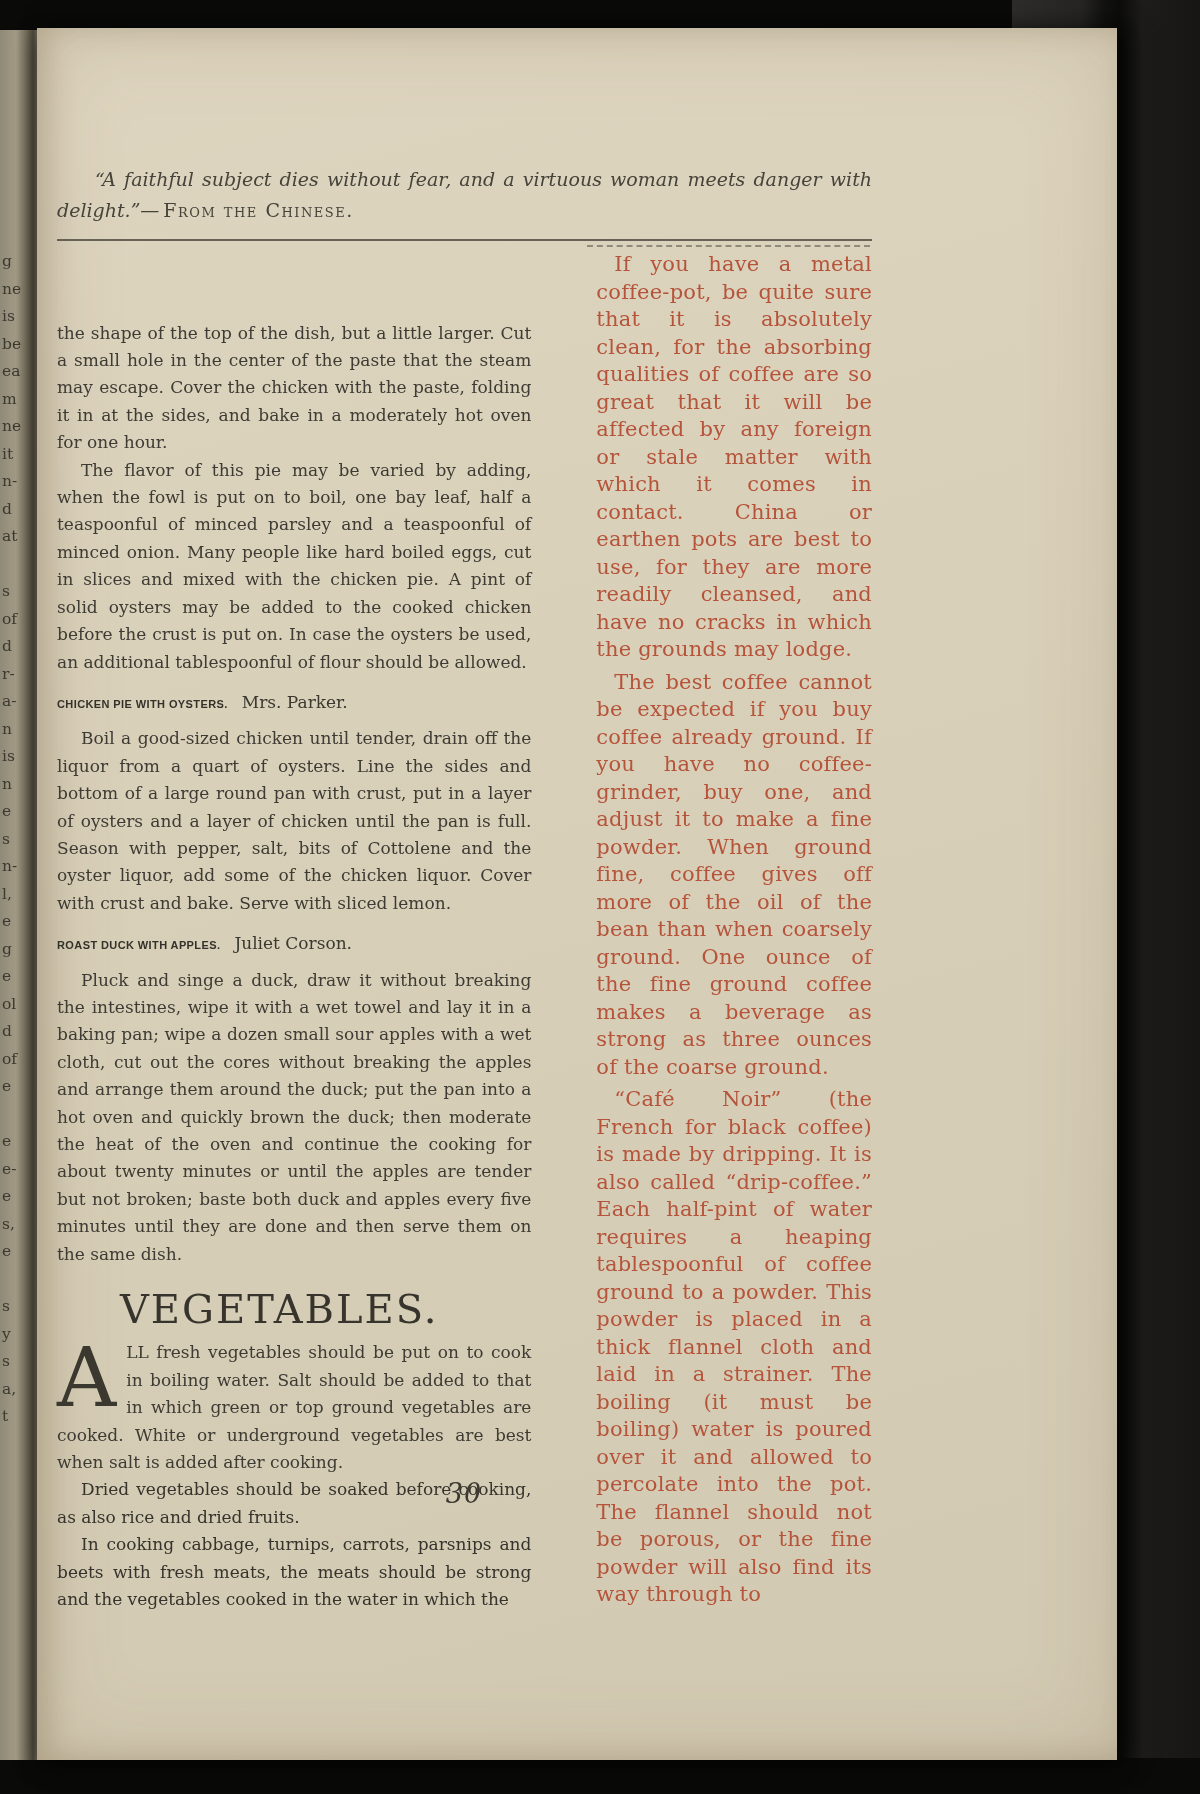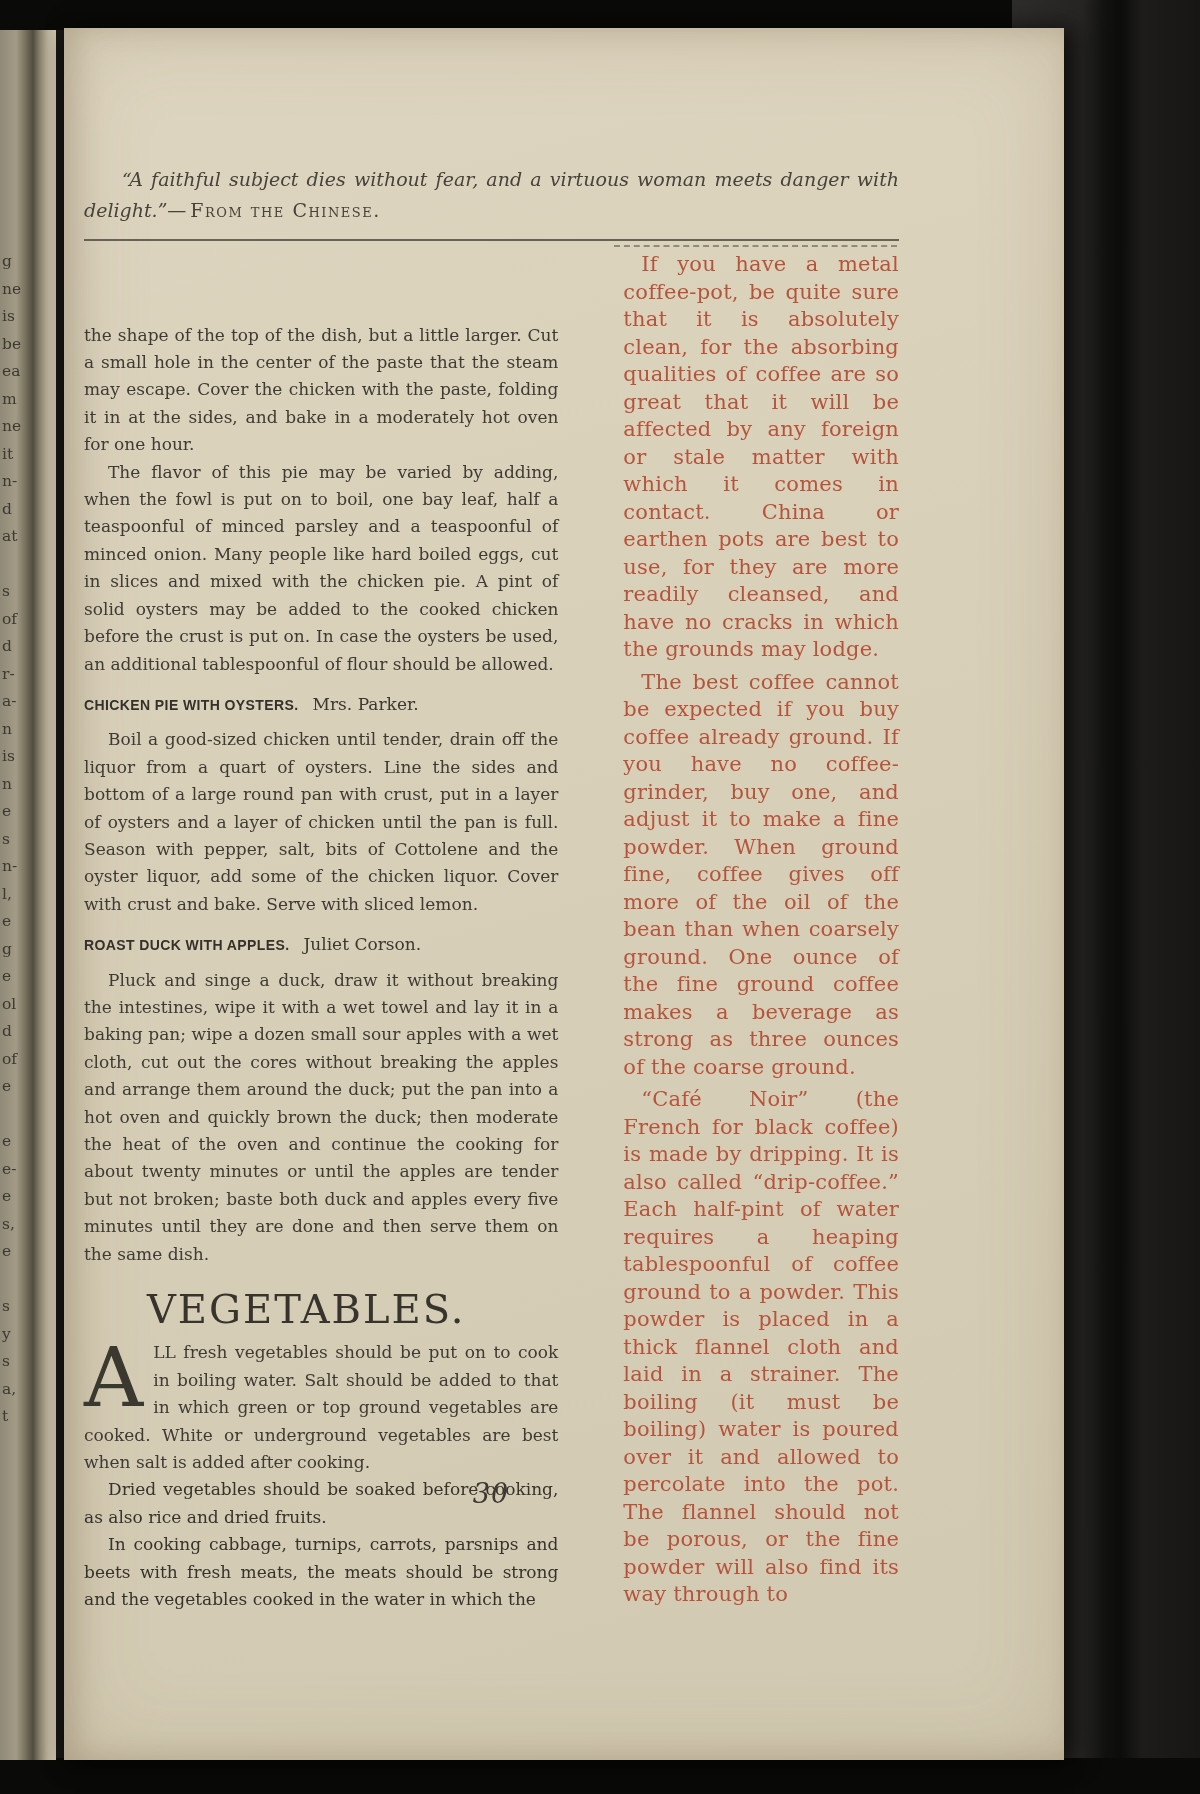--- a/index.html
+++ b/index.html
@@ -14,40 +14,40 @@
 
   .corner-notch { position:absolute; left:6px; top:34px; width:46px; height:58px;
                   background:linear-gradient(105deg,#cdc4ad,#b2a992); }
 
   .edge-strip { position:absolute; left:0; top:30px; width:56px; height:1730px;
                 background:linear-gradient(to right,#8f8977 0px,#a39b86 16px,#746e5c 26px,#514c3e 33px,#8a8370 40px,#bcb39c 48px,#d3cab3 56px); }
   .fragments { position:absolute; left:2px; top:218px; width:26px; overflow:hidden;
                font-size:15.5px; line-height:27.5px; color:#3b3930; }
   .frag { height:27.5px; white-space:nowrap; }
 
-  .page { position:absolute; left:64px; top:28px; width:1000px; height:1732px;
+  .page { position:absolute; left:37px; top:28px; width:1080px; height:1732px;
           background:linear-gradient(165deg,#ded5c0,#d7ceb7 55%,#d2c9b2);
           box-shadow:10px 0 24px rgba(0,0,0,.55), 0 8px 20px rgba(0,0,0,.4),
                      inset 0 0 90px rgba(115,95,55,.18), inset 12px 0 28px rgba(90,75,45,.22); }
 
   .epigraph { margin:136px 122px 0 20px; width:815px; font-style:italic; font-size:19px;
               line-height:31px; color:#46433a; text-align:justify; text-indent:38px; }
   .ep-source { font-style:normal; font-variant:small-caps; letter-spacing:1.5px; margin-left:4px; }
 
   .rule { margin:13px 0 0 20px; width:815px; height:0; border-top:2px solid rgba(75,70,60,.8); }
   .rule-dash { margin:4px 0 0 550px; width:283px; height:0; border-top:2px dashed rgba(85,78,65,.55); }
 
   .columns { display:flex; align-items:flex-end; margin:4px 0 0 20px; width:815px; min-height:1188px; }
 
   .col-left { width:487px; font-size:17px; line-height:27.4px; color:#3d3b33; text-align:justify; }
   .body-p { text-indent:24px; }
   .cont-paras p:first-child { text-indent:0; }
   .recipe-head { margin:13px 0 7px 0; }
   .recipe-title { font-family:"Liberation Sans","DejaVu Sans",sans-serif; font-weight:bold;
-                  font-size:14px; letter-spacing:.4px; color:#33312a; }
+                  font-size:11px; letter-spacing:.4px; color:#33312a; }
   .recipe-attr { margin-left:14px; font-size:17px; color:#3a382f; }
 
   .section-heading { font-family:"DejaVu Serif","Liberation Serif",serif; font-weight:normal;
                      font-size:40px; letter-spacing:2px; text-align:center; color:#36342c;
                      margin:28px 30px 16px 0; }
   .dropcap { float:left; font-size:82px; line-height:70px; padding:4px 10px 0 0; color:#3a382f; }
   .dropcap-p { text-indent:0; }
   .veg-paras p { text-indent:24px; color:#35332b; }
 
   .divider { width:2px; margin:0 40px 0 23px; background:#6e6959; }

